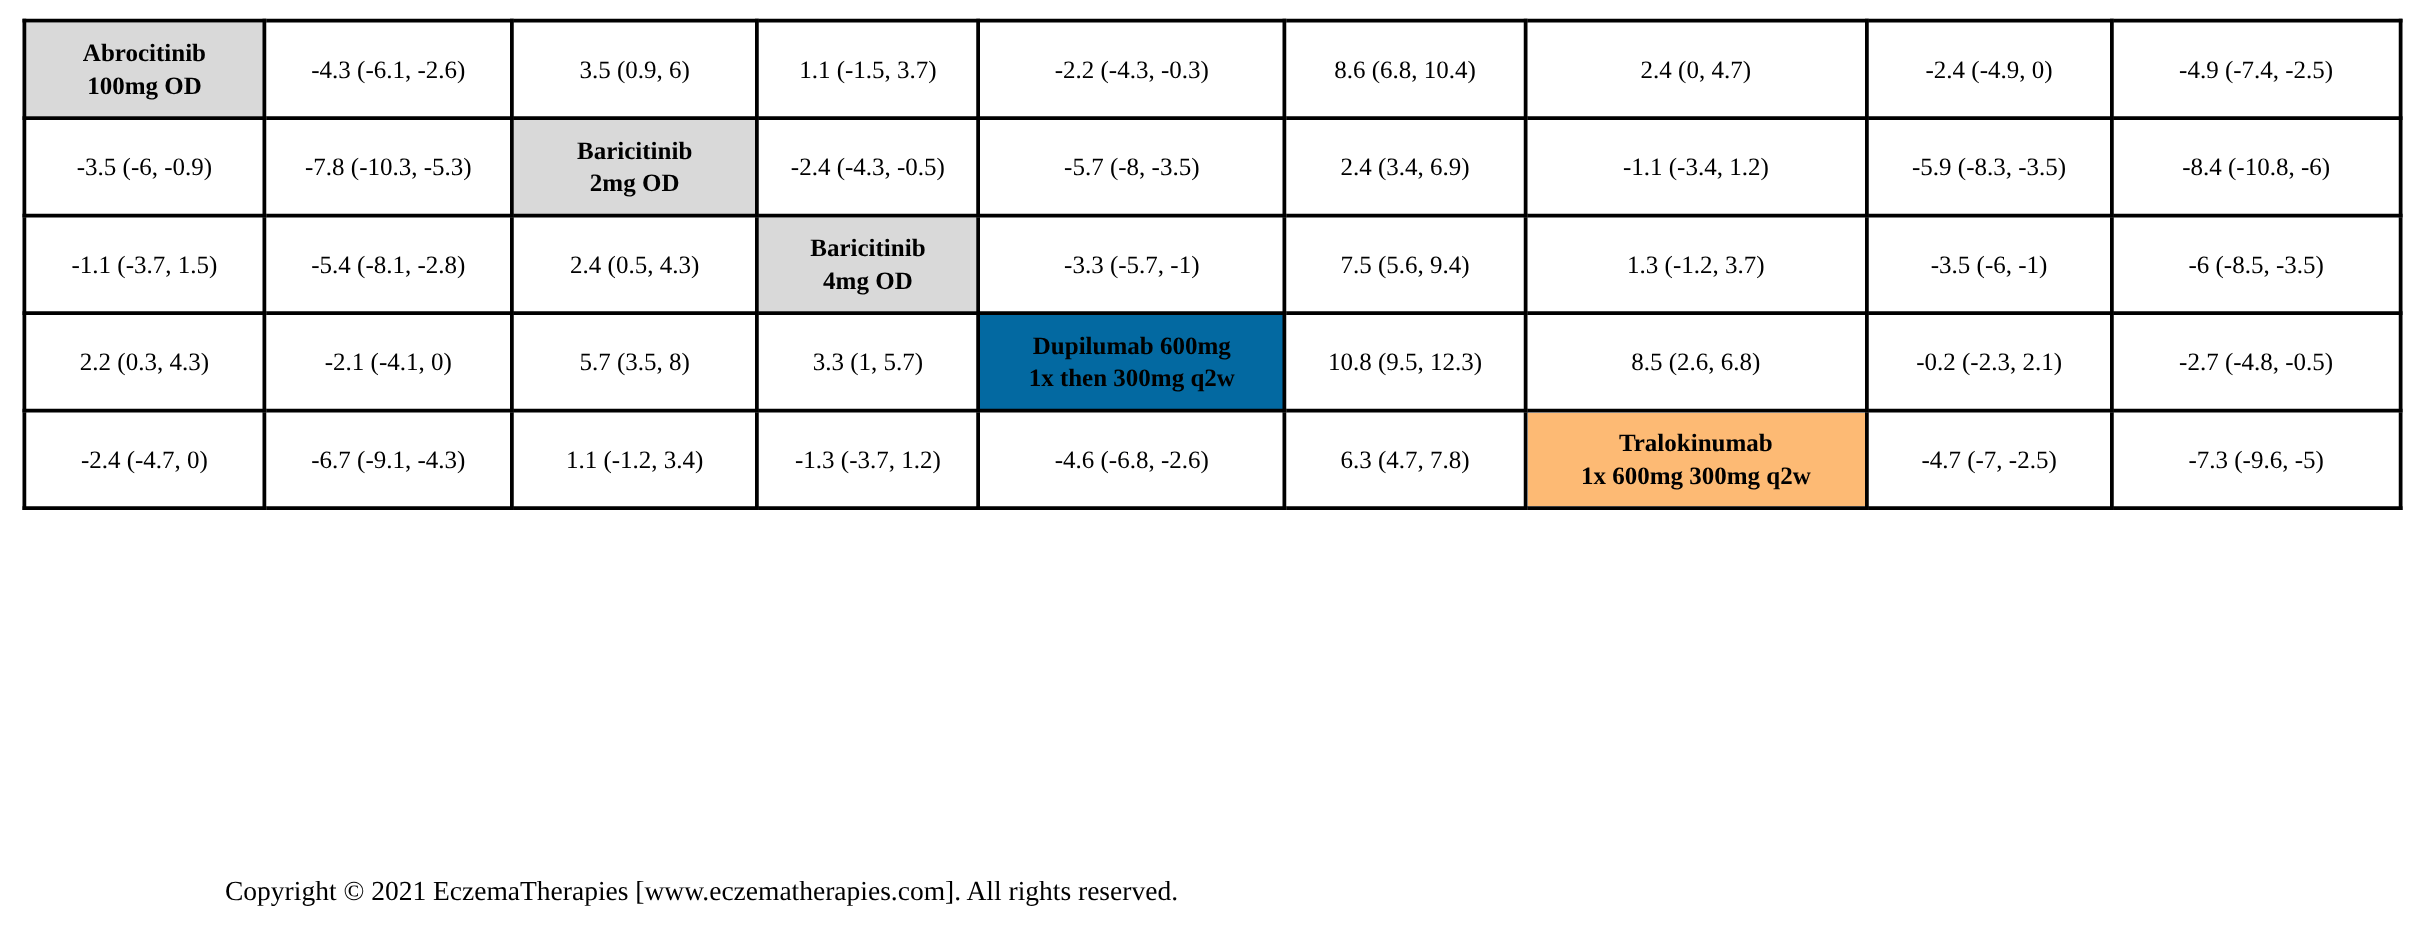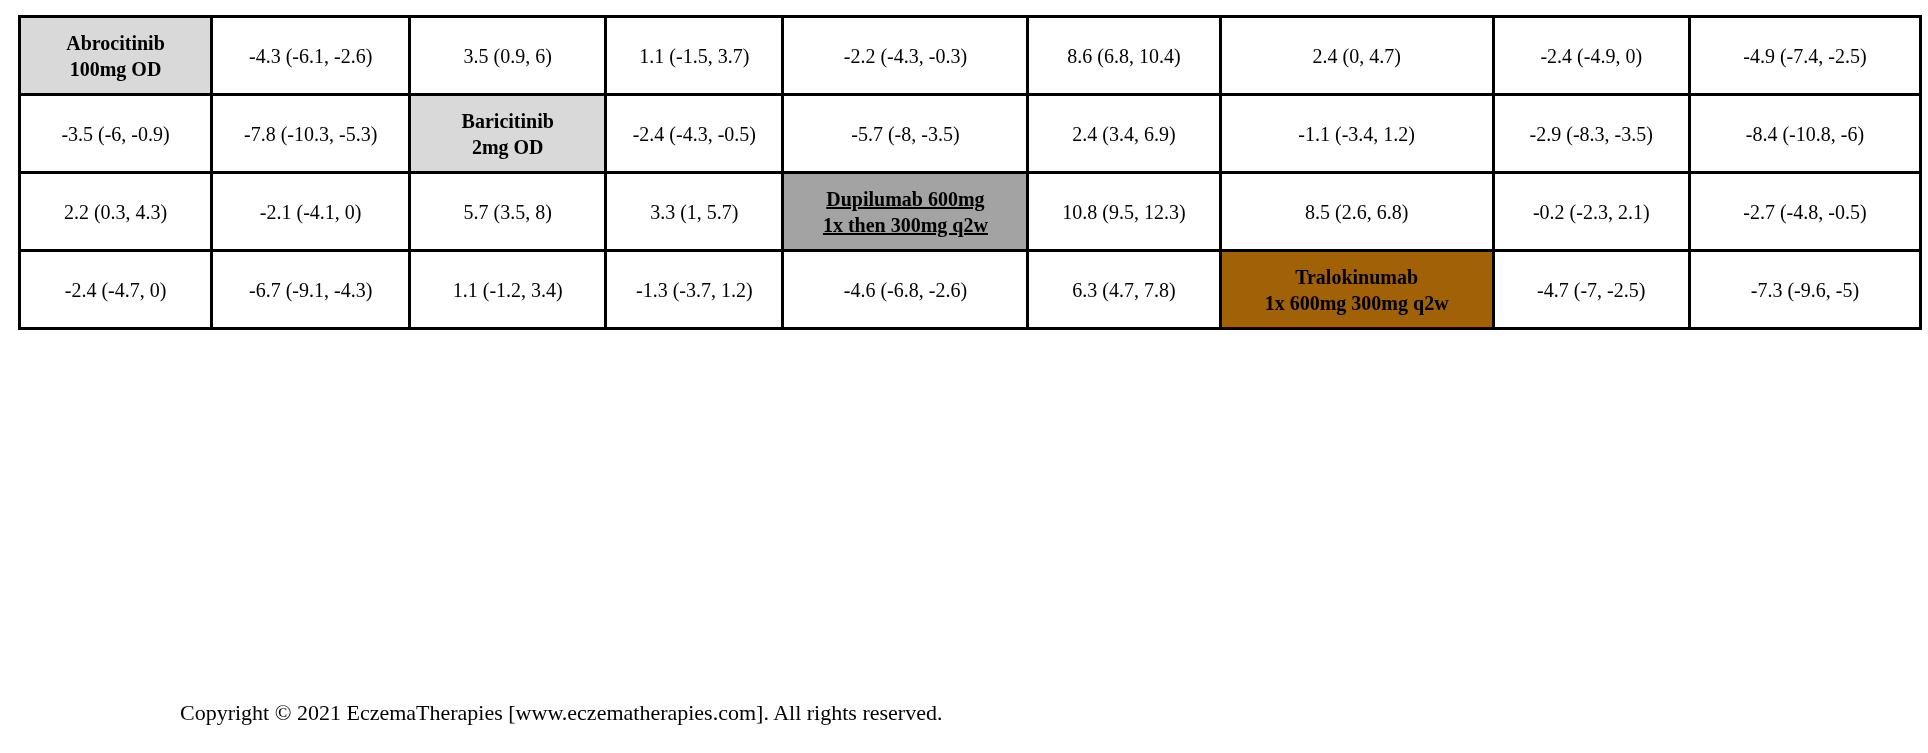--- a/index.html
+++ b/index.html
@@ -87,43 +87,55 @@
         </tr>
         <tr>
           <td>-3.5 (-6, -0.9)</td>
           <td>-7.8 (-10.3, -5.3)</td>
           <td class="diag" style="background: rgb(217, 217, 217);">Baricitinib
 2mg OD</td>
           <td>-2.4 (-4.3, -0.5)</td>
           <td>-5.7 (-8, -3.5)</td>
           <td>2.4 (3.4, 6.9)</td>
           <td>-1.1 (-3.4, 1.2)</td>
-          <td>-2.9 (-8.3, -3.5)</td>
+          <td>-5.9 (-8.3, -3.5)</td>
           <td>-8.4 (-10.8, -6)</td>
+        </tr>
+        <tr>
+          <td>-1.1 (-3.7, 1.5)</td>
+          <td>-5.4 (-8.1, -2.8)</td>
+          <td>2.4 (0.5, 4.3)</td>
+          <td class="diag" style="background: rgb(217, 217, 217);">Baricitinib
+4mg OD</td>
+          <td>-3.3 (-5.7, -1)</td>
+          <td>7.5 (5.6, 9.4)</td>
+          <td>1.3 (-1.2, 3.7)</td>
+          <td>-3.5 (-6, -1)</td>
+          <td>-6 (-8.5, -3.5)</td>
         </tr>
         <tr>
           <td>2.2 (0.3, 4.3)</td>
           <td>-2.1 (-4.1, 0)</td>
           <td>5.7 (3.5, 8)</td>
           <td>3.3 (1, 5.7)</td>
-          <td class="diag" style="background: #a3a3a3; text-decoration: underline;">Dupilumab 600mg
+          <td class="diag" style="background: #0369a1;">Dupilumab 600mg
 1x then 300mg q2w</td>
           <td>10.8 (9.5, 12.3)</td>
           <td>8.5 (2.6, 6.8)</td>
           <td>-0.2 (-2.3, 2.1)</td>
           <td>-2.7 (-4.8, -0.5)</td>
         </tr>
         <tr>
           <td>-2.4 (-4.7, 0)</td>
           <td>-6.7 (-9.1, -4.3)</td>
           <td>1.1 (-1.2, 3.4)</td>
           <td>-1.3 (-3.7, 1.2)</td>
           <td>-4.6 (-6.8, -2.6)</td>
           <td>6.3 (4.7, 7.8)</td>
-          <td class="diag" style="background: #a16207;">Tralokinumab
+          <td class="diag" style="background: #fdba74;">Tralokinumab
 1x 600mg 300mg q2w</td>
           <td>-4.7 (-7, -2.5)</td>
           <td>-7.3 (-9.6, -5)</td>
         </tr>
       </tbody>
   </table>
 
   <div class="footer">
     <span class="copyright">Copyright © 2021 EczemaTherapies [www.eczematherapies.com]. All rights reserved.</span>
   </div>

